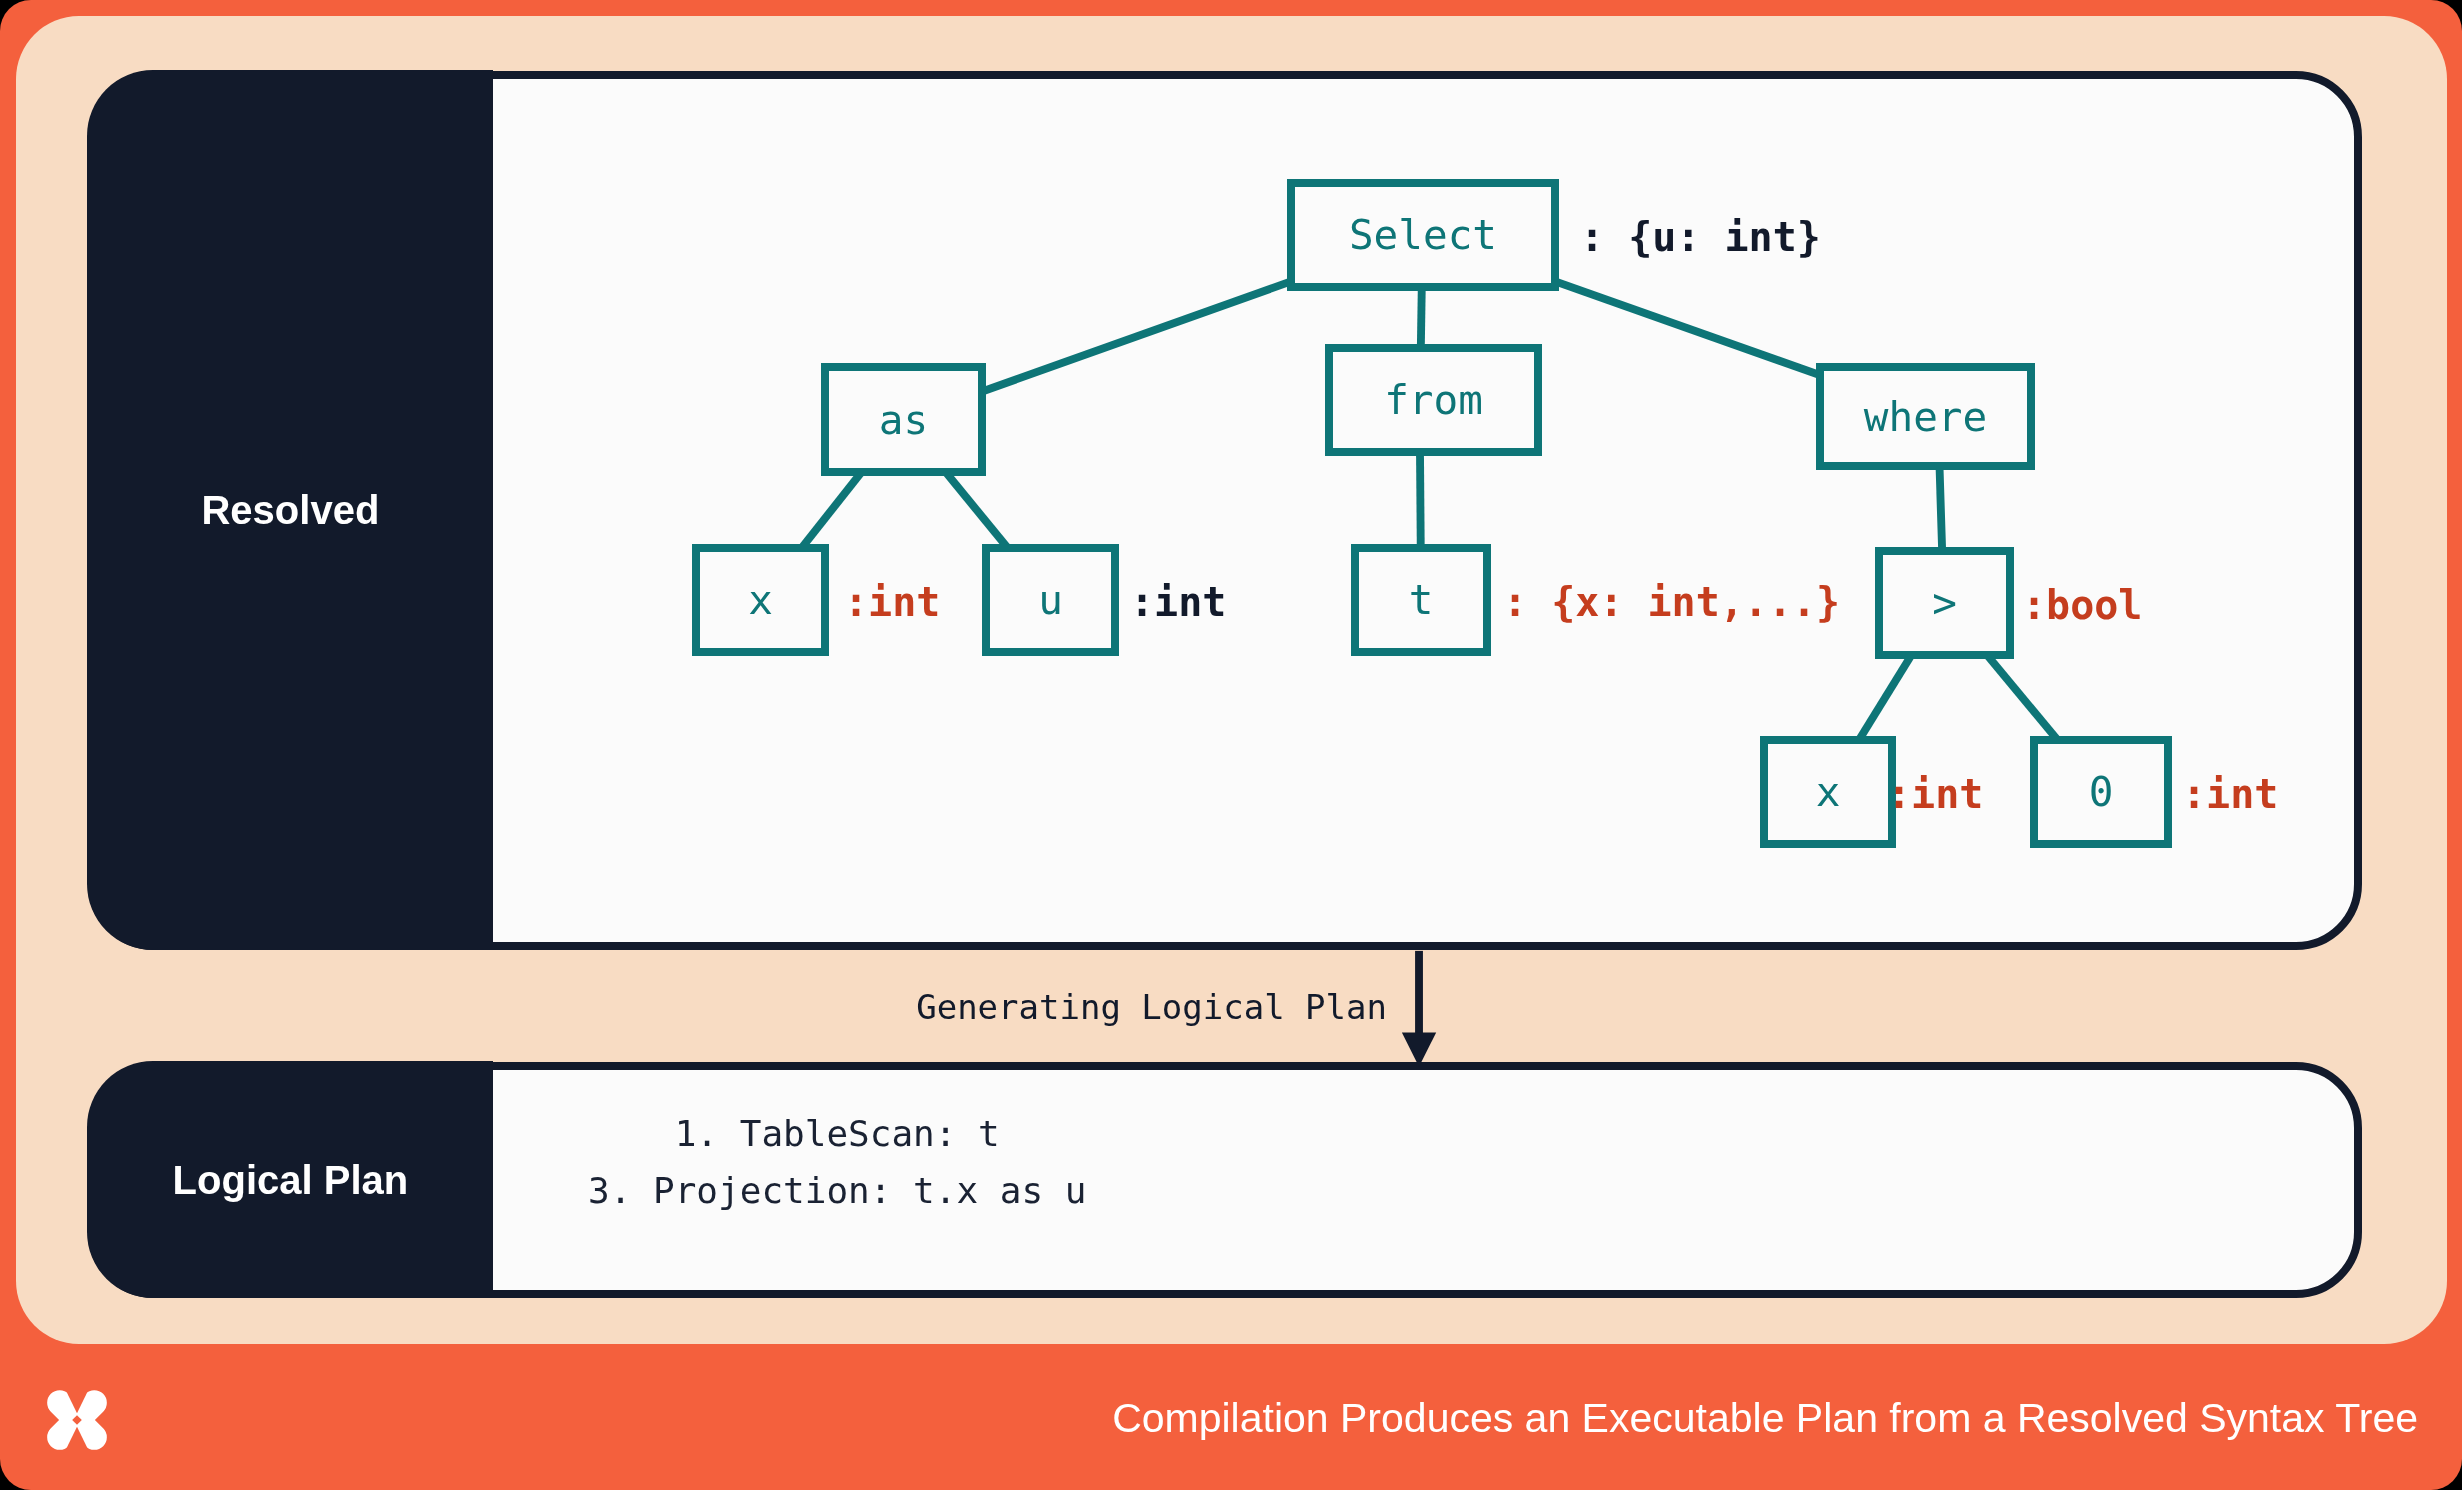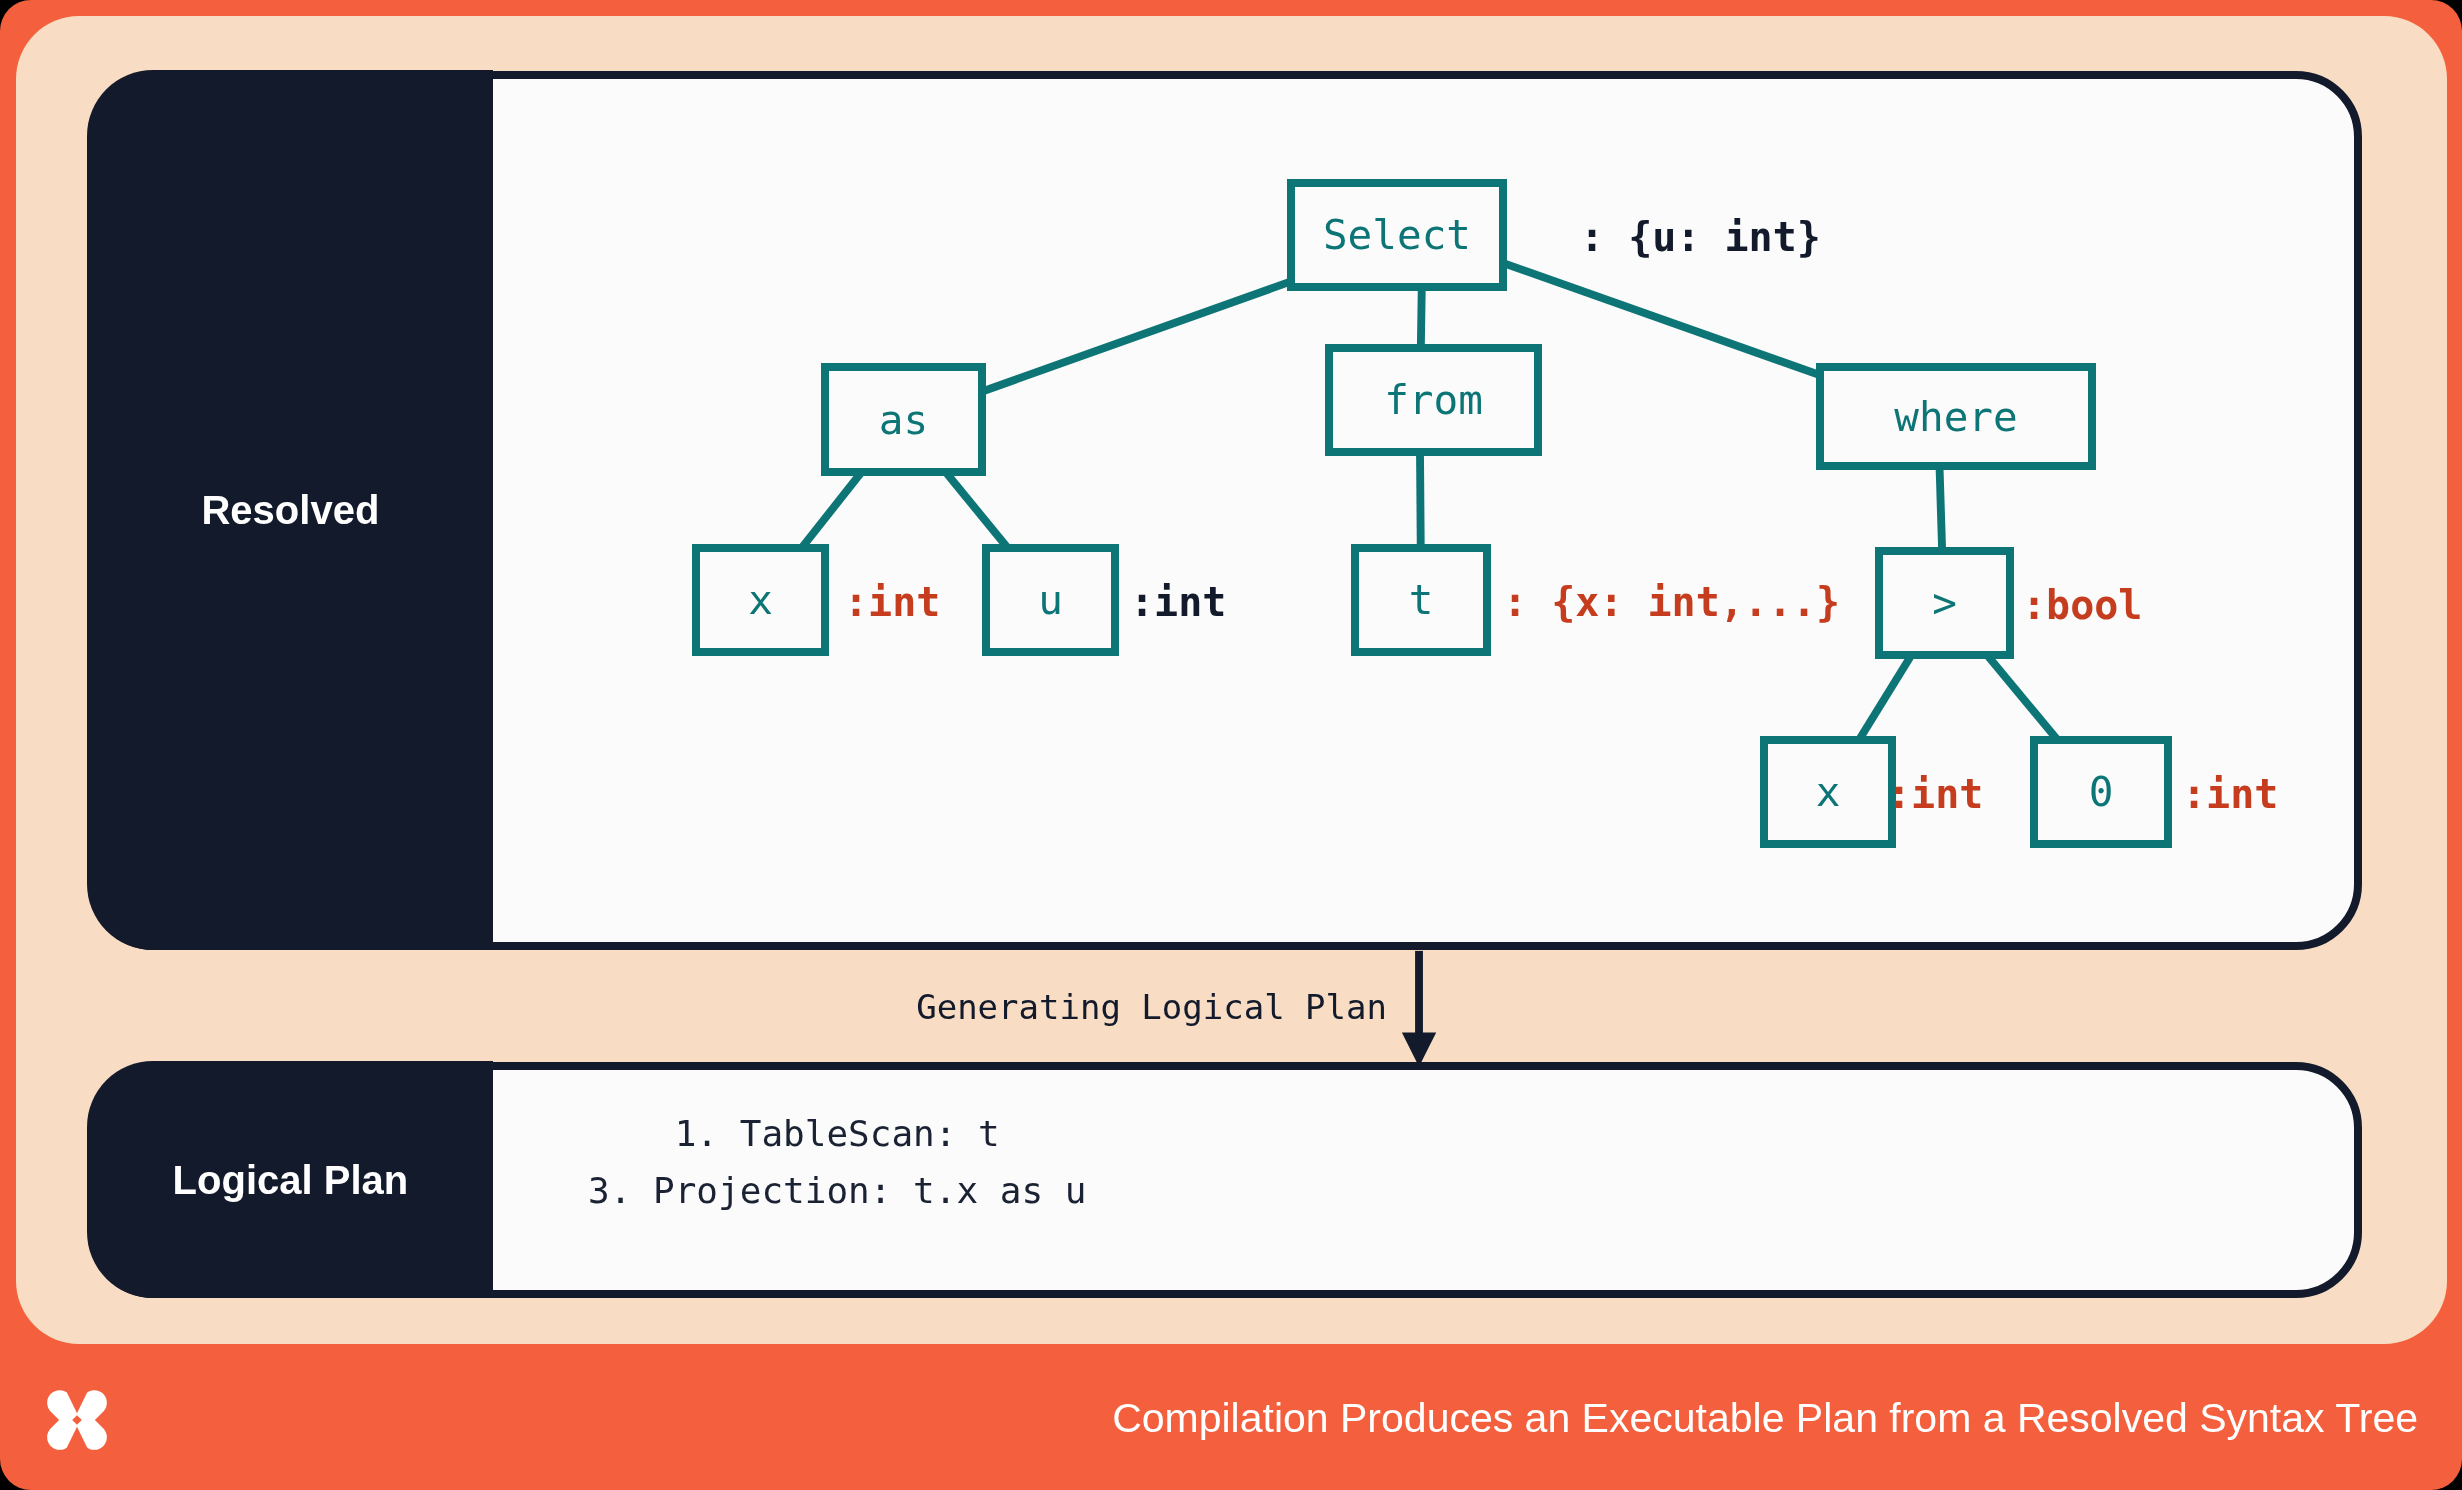--- a/index.html
+++ b/index.html
@@ -74,24 +74,24 @@
     align-items: center;
     justify-content: center;
     z-index: 5;
   }
   .node-label {
     font-family: "DejaVu Sans Mono", monospace;
     font-size: 41px;
     color: #0e7577;
     white-space: pre;
   }
-  #node-select { left: 1287px; top: 179px;  width: 220px; height: 112px; }
+  #node-select { left: 1287px; top: 179px;  width: 272px; height: 112px; }
   #node-as     { left: 821px; top: 363px;  width: 165px; height: 113px; }
   #node-from   { left: 1311px; top: 344px;  width: 217px; height: 112px; margin-left: 14px; }
-  #node-where  { left: 1816px; top: 363px;  width: 280px; height: 107px; }
+  #node-where  { left: 1816px; top: 363px;  width: 219px; height: 107px; }
   #node-x1     { left: 692px;  top: 544px;  width: 137px; height: 112px; }
   #node-u      { left: 982px; top: 544px;  width: 137px; height: 112px; }
   #node-t      { left: 1351px; top: 544px;  width: 140px; height: 112px; }
   #node-gt     { left: 1875px; top: 547px;  width: 139px; height: 112px; }
   #node-x2     { left: 1760px; top: 736px; width: 136px; height: 112px; }
   #node-zero   { left: 2030px; top: 736px; width: 142px; height: 112px; }
   
   .annot {
     position: absolute;
     transform: translateY(-50%);

